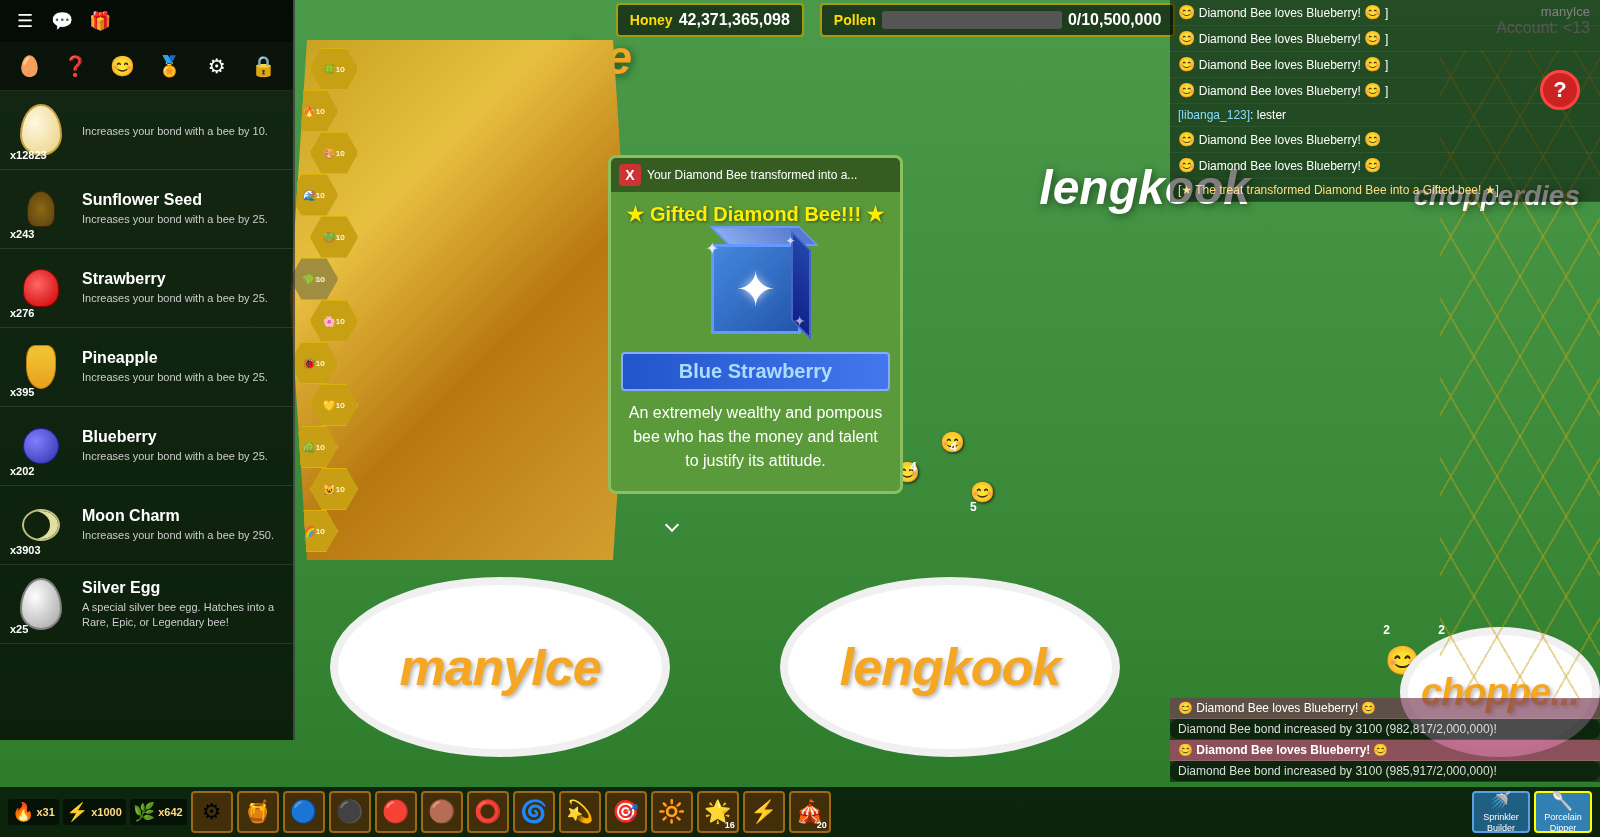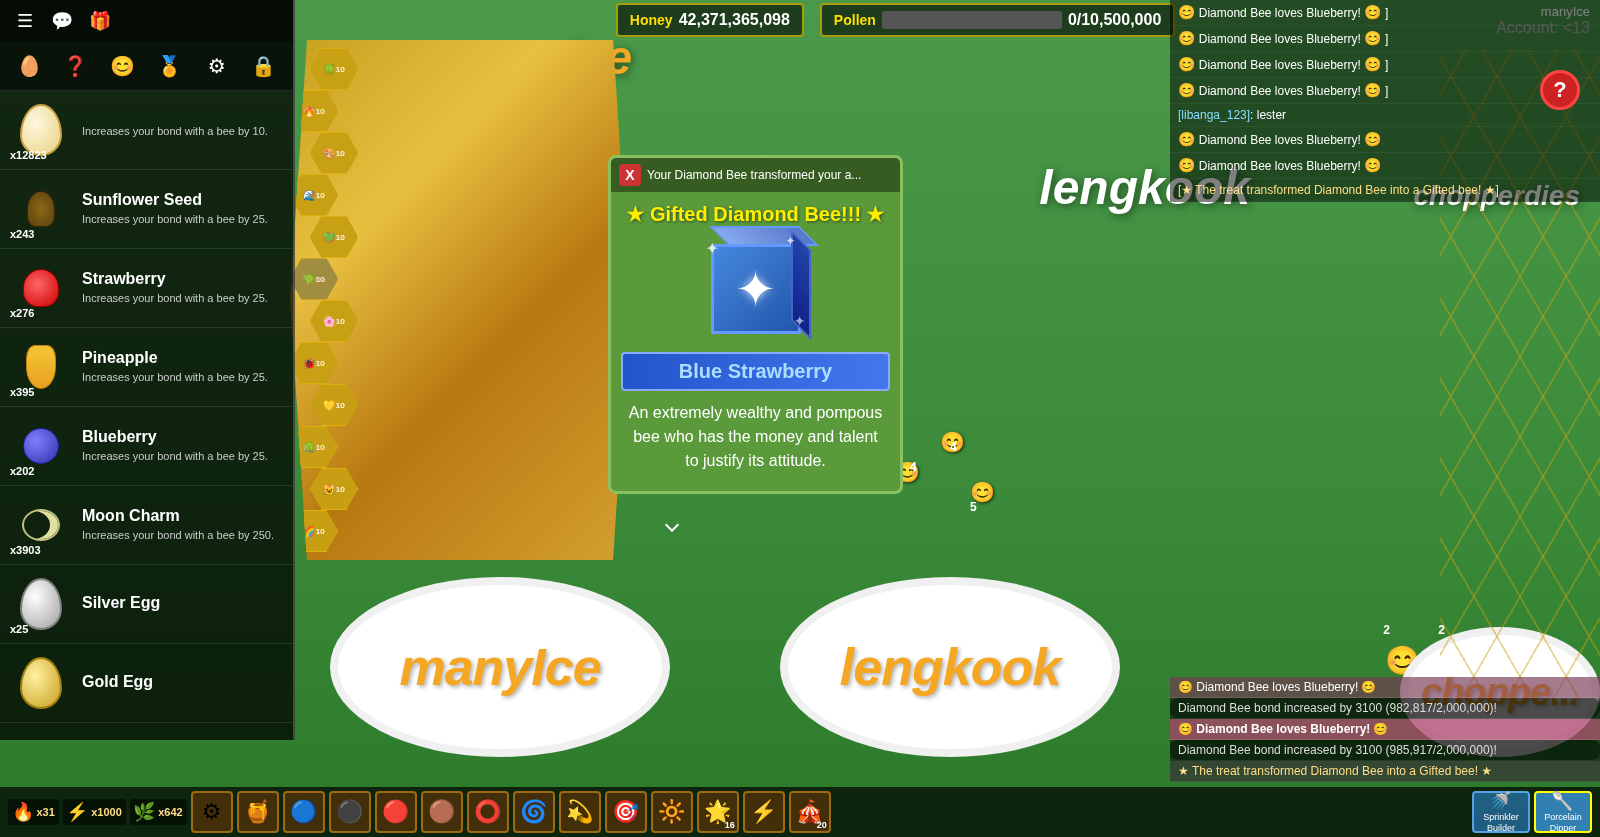--- a/index.html
+++ b/index.html
@@ -889,21 +889,21 @@
     <span class="pad-label">lengkook</span>
   </div>
 
   <div class="floor-pad floor-pad-chopper">
     <span class="pad-label pad-label-sm">choppe...</span>
   </div>
 
   <div id="bee-popup">
     <div class="popup-header">
       <div class="popup-close">X</div>
-      <div class="popup-title">Your Diamond Bee transformed your a...</div>
+      <div class="popup-title">Your Diamond Bee transformed into a...</div>
     </div>
     <div class="popup-body">
       <div class="popup-subtitle">★ Gifted Diamond Bee!!! ★</div>
 
       <div class="bee-cube">
         <div class="bee-cube-face cube-top"></div>
         <div class="bee-cube-face cube-main">
           <span class="cube-star">✦</span>
         </div>
         <div class="bee-cube-face cube-right"></div>
@@ -1005,32 +1005,24 @@
       </div>
     </div>
 
     <div class="inv-item">
       <div class="inv-icon">
         <div class="icon-silver-egg"></div>
         <span class="inv-count">x25</span>
       </div>
       <div class="inv-text">
         <div class="inv-name">Silver Egg</div>
-      </div>
-    </div>
-
-    <div class="inv-item">
-      <div class="inv-icon">
-        <div class="icon-gold-egg"></div>
-      </div>
-      <div class="inv-text">
-        <div class="inv-name">Gold Egg</div>
-        <div class="inv-desc"></div>
-      </div>
-    </div>
+        <div class="inv-desc">A special silver bee egg. Hatches into a Rare, Epic, or Legendary bee!</div>
+      </div>
+    </div>
+
 
   </div>
 </div>
 
 <div id="hud-top">
 
   <div style="width: 295px; flex-shrink: 0;"></div>
 
   <div class="hud-center">
     <div class="hud-resource">
@@ -1073,23 +1065,20 @@
   </div>
   <div class="bottom-chat-line bc-dark">
     Diamond Bee bond increased by 3100 (982,817/2,000,000)!
   </div>
   <div class="bottom-chat-line bc-pink-bold">
     <span style="color:#ffaacc;">😊</span> <strong>Diamond Bee loves Blueberry!</strong> <span style="color:#ffaacc;">😊</span>
   </div>
   <div class="bottom-chat-line bc-dark">
     Diamond Bee bond increased by 3100 (985,917/2,000,000)!
   </div>
-  <div class="bottom-chat-line bc-star">
-    ★ The treat transformed Diamond Bee into a Gifted bee! ★
-  </div>
 </div>
 
 <div id="bottom-bar">
 
   <div class="bottom-count-badge">
     <span style="font-size:18px;">🔥</span>
     <span class="badge-text">x31</span>
   </div>
   <div class="bottom-count-badge">
     <span style="font-size:18px;">⚡</span>

